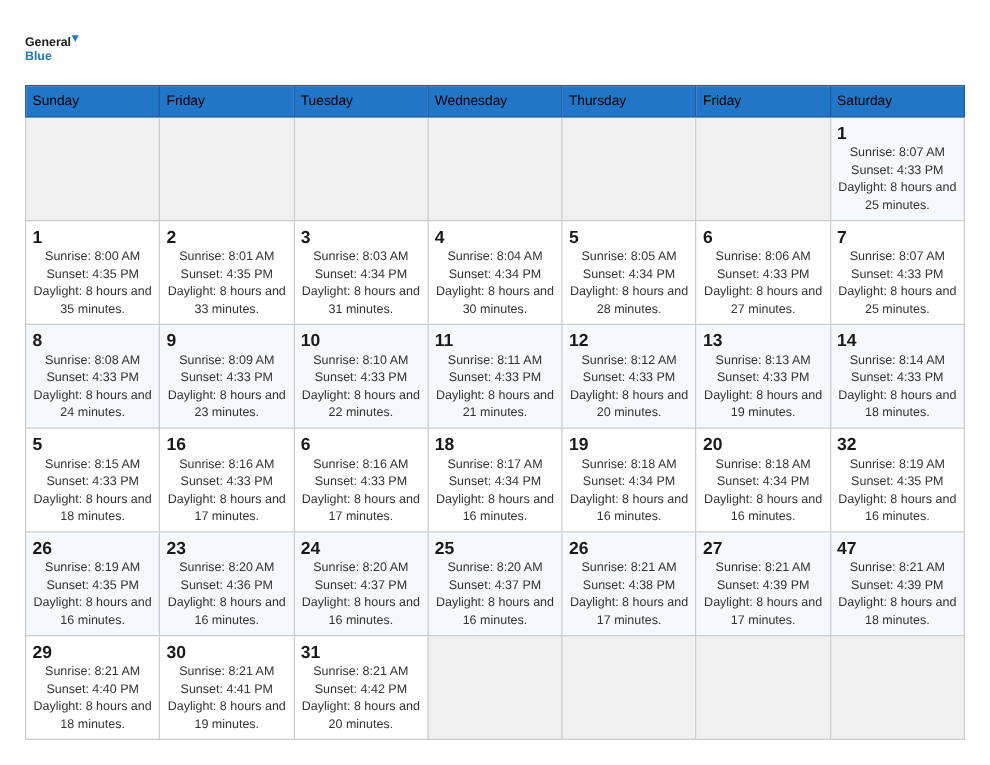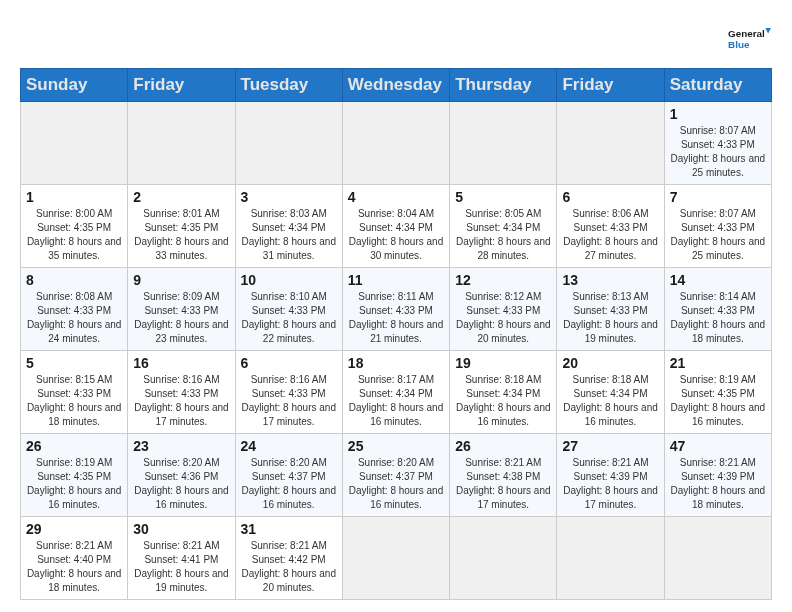--- a/index.html
+++ b/index.html
@@ -5,21 +5,21 @@
     * { box-sizing: border-box; margin: 0; padding: 0; }
     body {
       font-family: Arial, sans-serif;
       background: #fff;
       width: 792px;
       min-height: 612px;
       padding: 16px 20px;
     }
     .header {
       display: flex;
-      justify-content: flex-end;
+      justify-content: flex-start;
       align-items: flex-start;
       margin-bottom: 8px;
     }
     .logo {
       display: flex;
       align-items: center;
       gap: 4px;
     }
     .title-block {
       text-align: right;
@@ -33,25 +33,25 @@
       font-size: 15px;
       color: #555;
     }
     table {
       width: 100%;
       border-collapse: collapse;
       font-size: 11px;
     }
     thead tr th {
       background-color: #2176c7;
-      color: #e5e5e5;
+      color: #000000;
       text-align: left;
       padding: 6px 5px;
-      font-size: 17px;
-      font-weight: bold;
+      font-size: 11px;
+      font-weight: normal;
       border: 1px solid #1a5fa8;
     }
     tbody tr td {
       border: 1px solid #ccc;
       vertical-align: top;
       padding: 4px 5px;
       min-height: 70px;
       width: 14.28%;
     }
     tbody tr:nth-child(odd) td {
@@ -282,21 +282,21 @@
       </td>
         <td>
         <span class="day-num">20</span>
         <div class="day-info">
           Sunrise: 8:18 AM<br>
           Sunset: 4:34 PM<br>
           Daylight: 8 hours and 16 minutes.
         </div>
       </td>
         <td>
-        <span class="day-num">21</span>
+        <span class="day-num">32</span>
         <div class="day-info">
           Sunrise: 8:19 AM<br>
           Sunset: 4:35 PM<br>
           Daylight: 8 hours and 16 minutes.
         </div>
       </td>
       </tr>
       <tr>
         <td>
         <span class="day-num">26</span>

